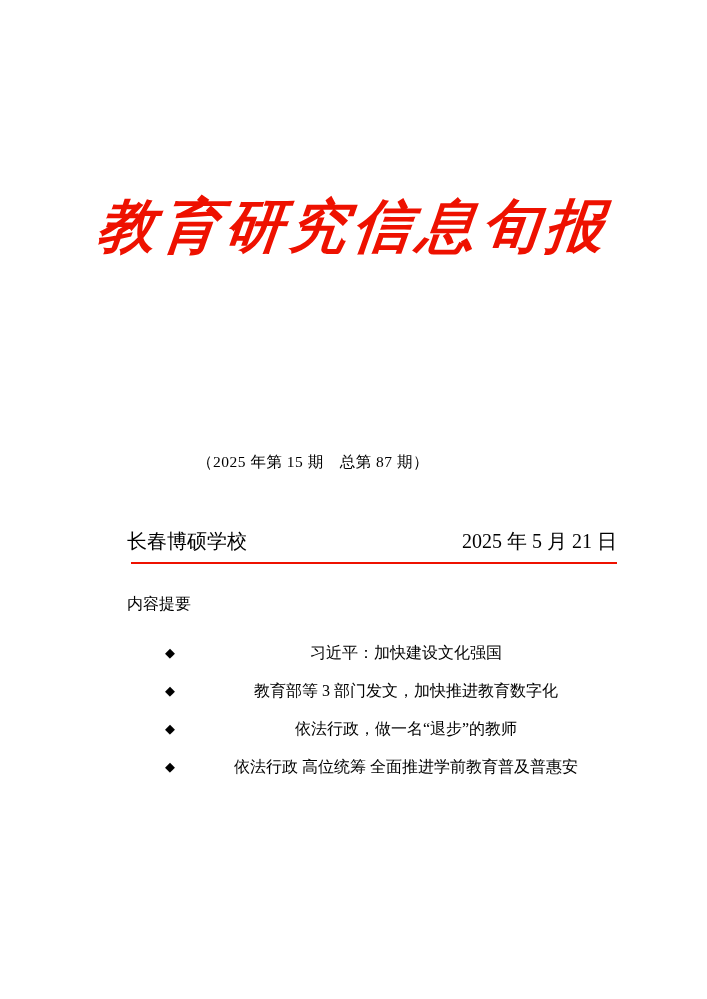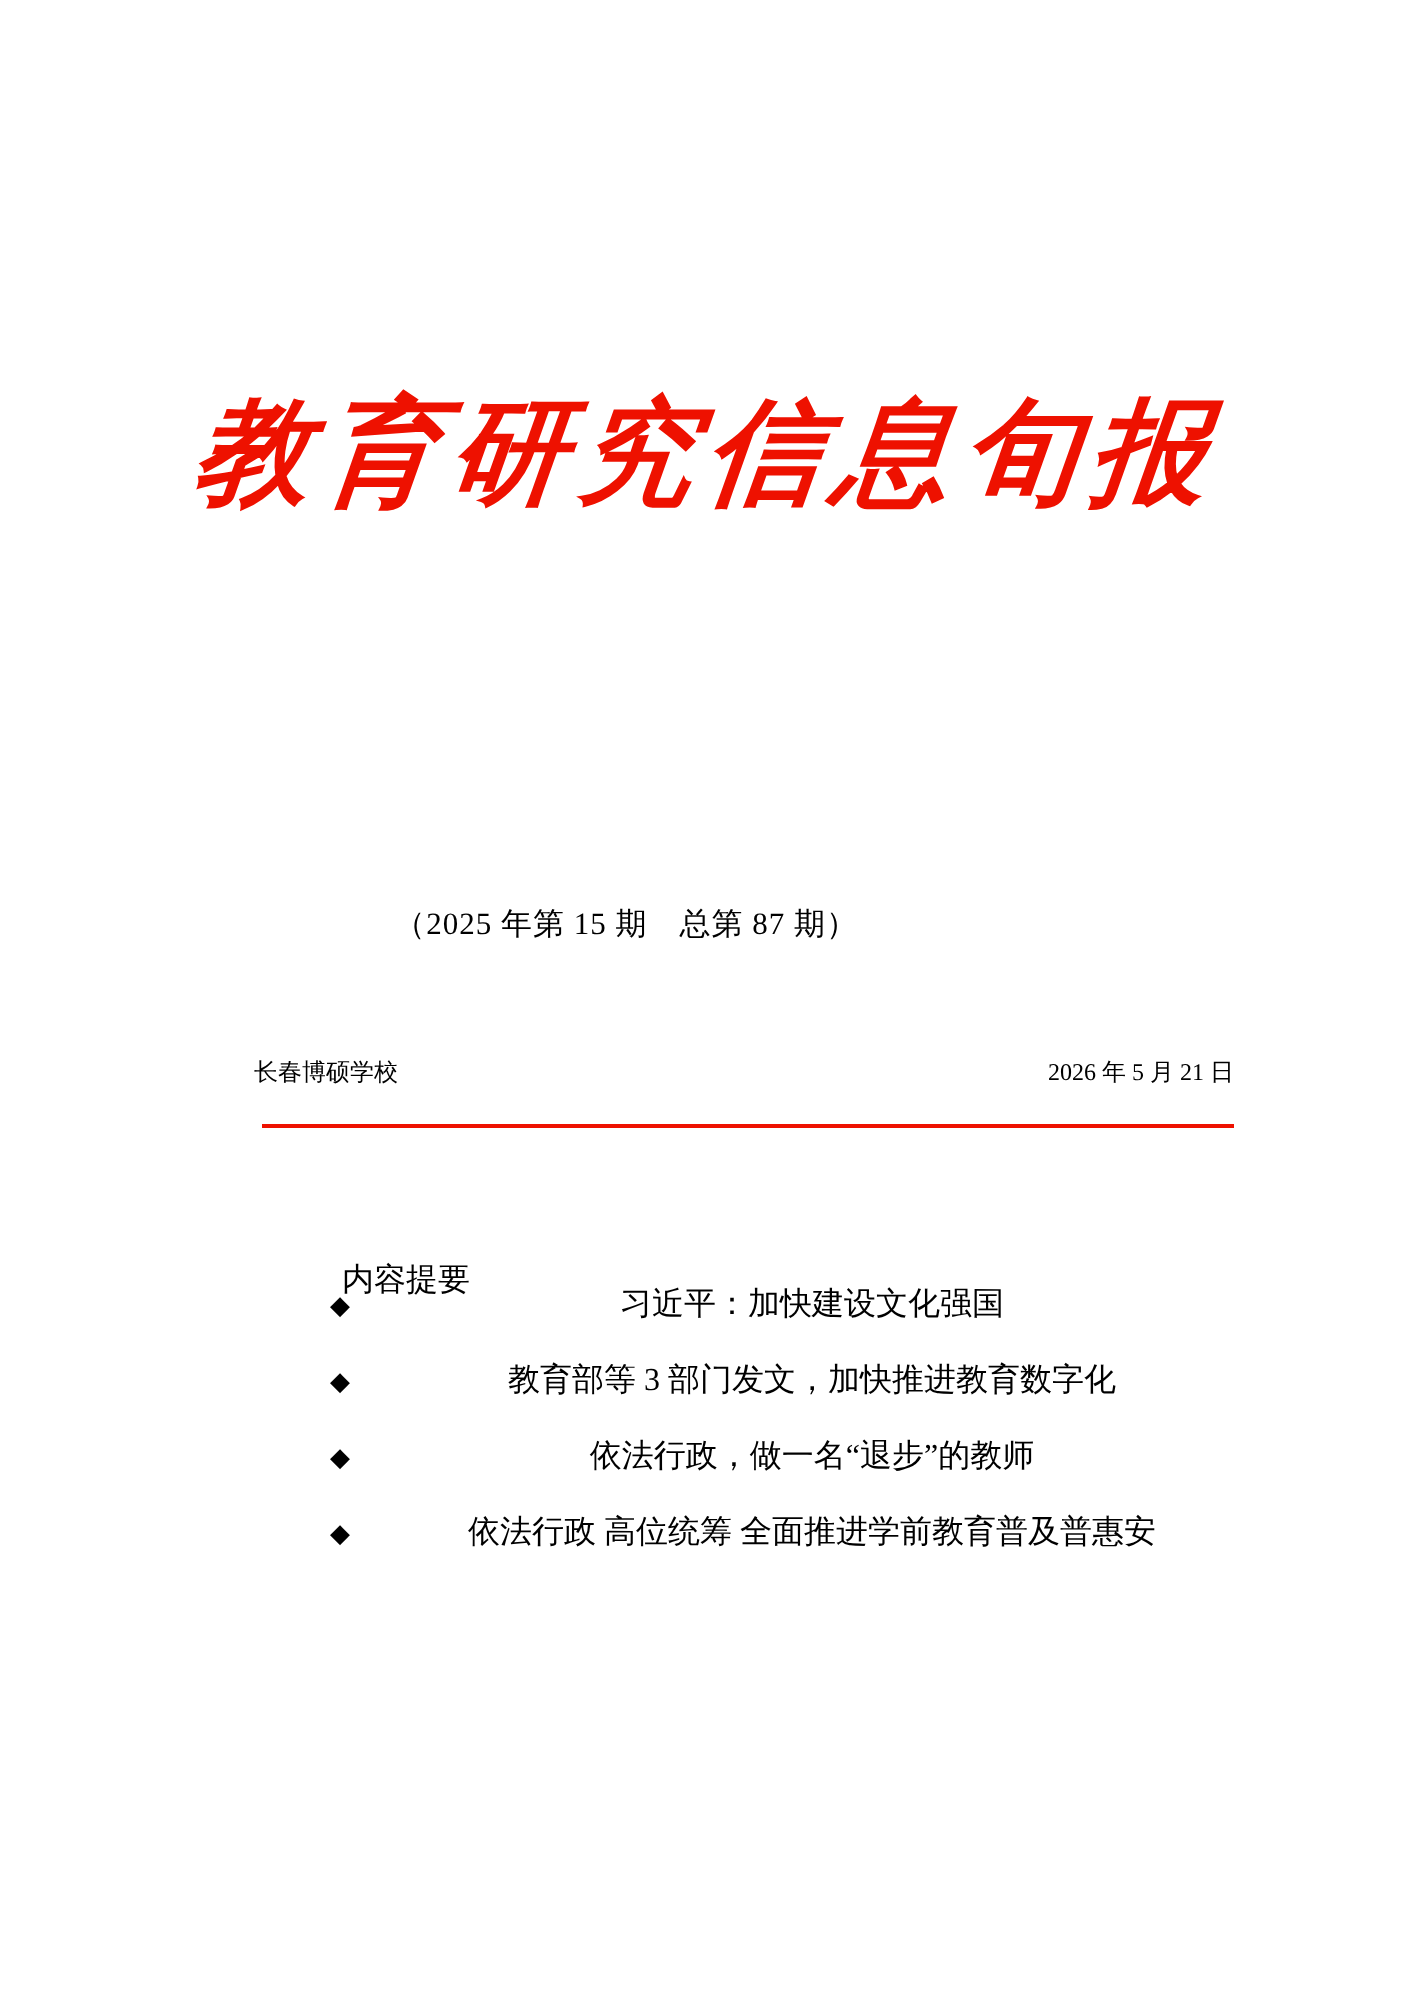--- a/index.html
+++ b/index.html
@@ -50,36 +50,35 @@
     letter-spacing: 0.5px;
   }
   .meta-row {
     position: absolute;
     left: 127px;
     top: 528px;
     width: 490px;
     display: flex;
     justify-content: space-between;
     align-items: flex-start;
-    font-size: 12px;
+    font-size: 20px;
   }
   .rule {
     position: absolute;
     left: 131px;
     top: 562px;
     width: 486px;
     height: 2px;
     background: #ee1100;
   }
   .summary-title {
     position: absolute;
     left: 127px;
-    top: 630px;
+    top: 594px;
     font-size: 16px;
-    margin-left: 44px;
   }
   .summary-list {
     position: absolute;
     left: 165px;
     top: 640px;
     width: 470px;
   }
   .summary-item {
     display: flex;
     align-items: flex-start;
@@ -107,21 +106,21 @@
 <body>
 
 <div class="page">
 
   <div class="masthead">教育研究信息旬报</div>
 
   <div class="issue-line">（2025 年第 15 期　总第 87 期）</div>
 
   <div class="meta-row">
     <span>长春博硕学校</span>
-    <span>2026 年 5 月 21 日</span>
+    <span>2025 年 5 月 21 日</span>
   </div>
 
   <div class="rule"></div>
 
   <div class="summary-title">内容提要</div>
 
   <div class="summary-list">
 
     <div class="summary-item">
       <span class="bullet">◆</span>

